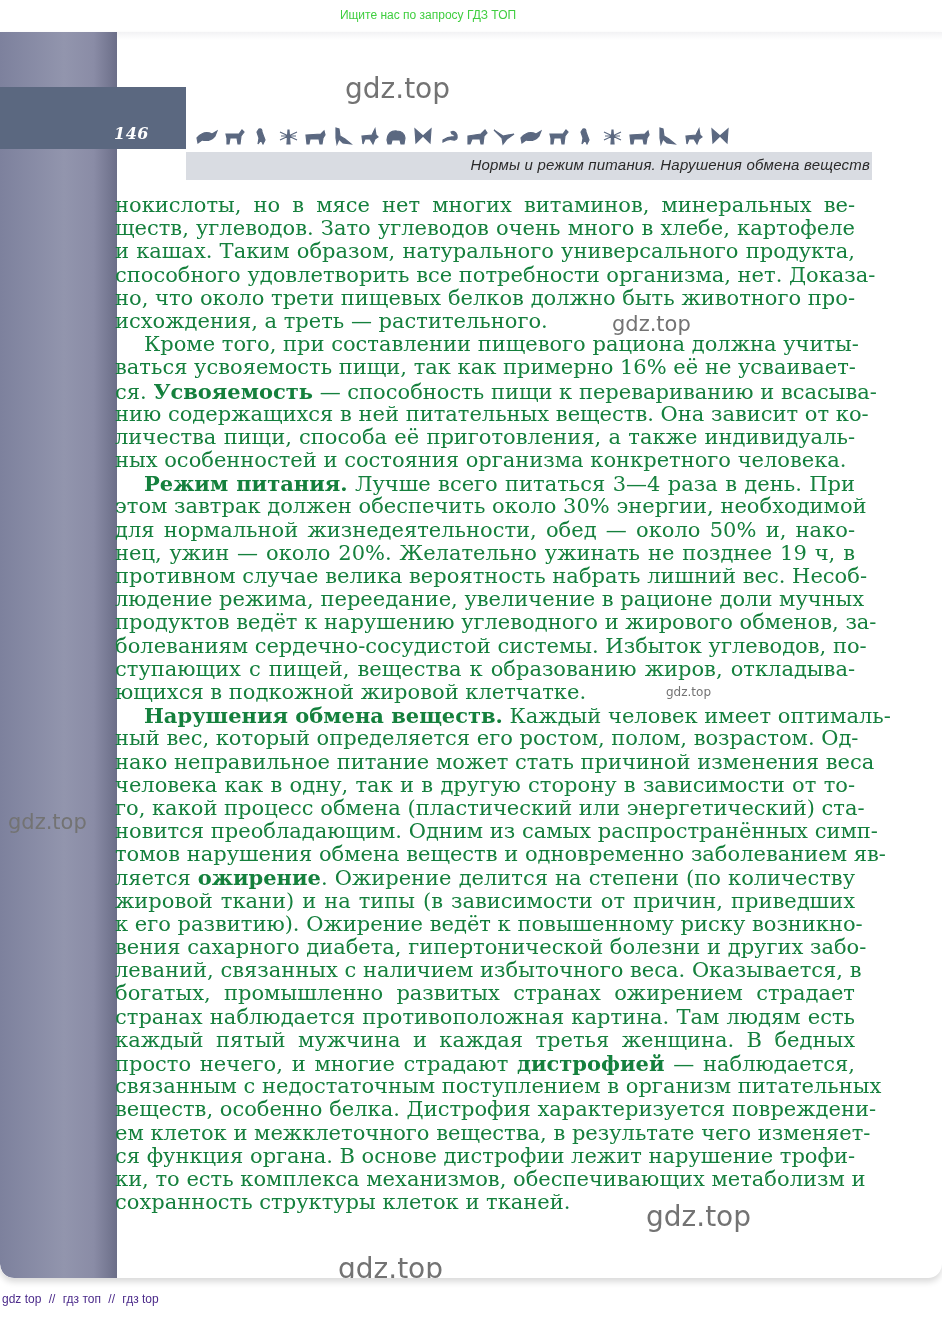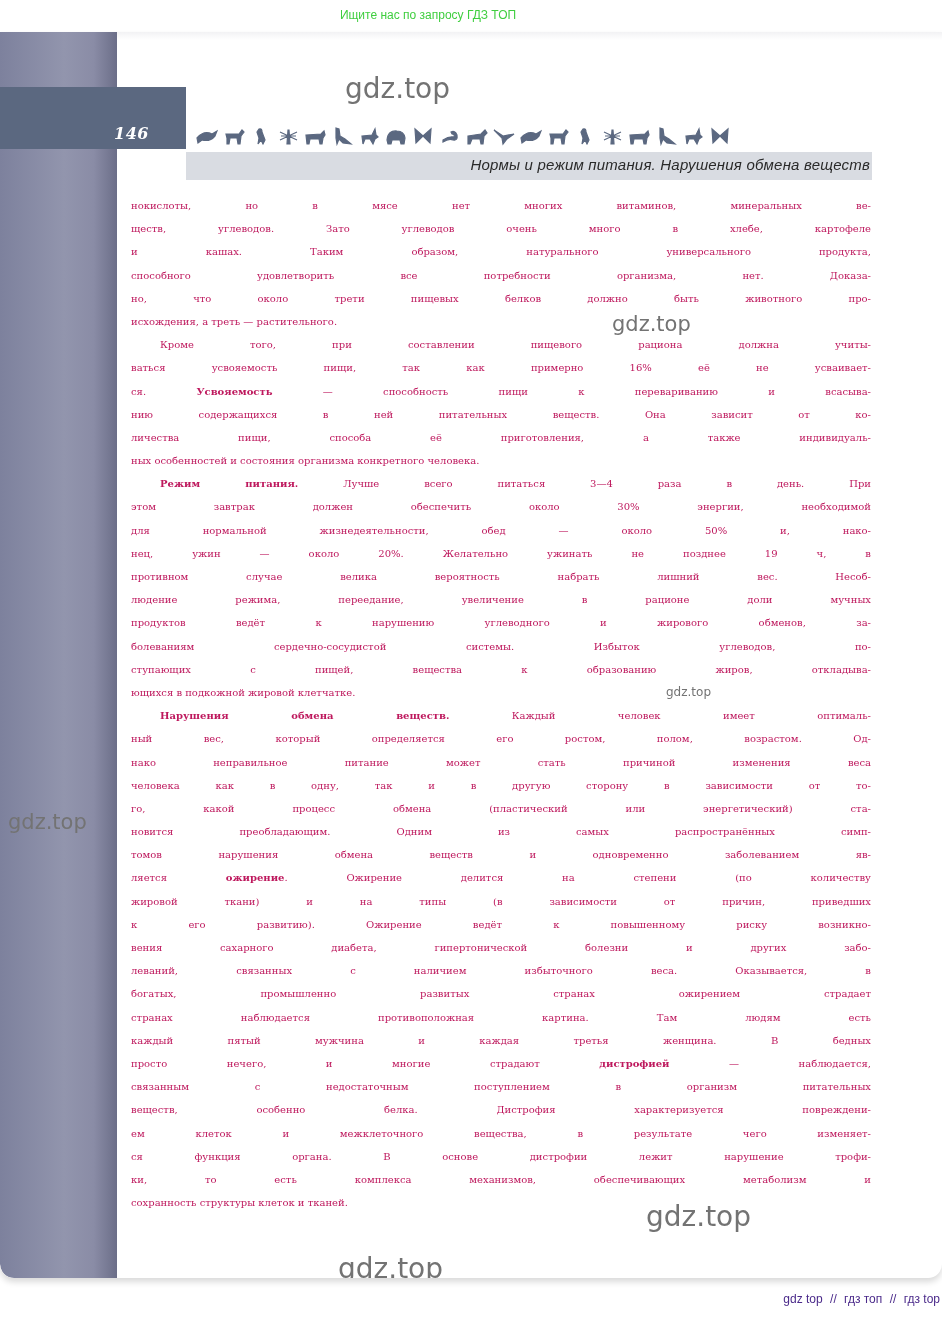--- a/index.html
+++ b/index.html
@@ -54,23 +54,23 @@
     background: #d9dce2;
   }
   .chapter-title {
     position: absolute; top: 124px; left: 186px; width: 684px;
     text-align: right;
     font-family: "Liberation Sans", sans-serif; font-style: italic;
     font-size: 15px; color: #2a2a2a; letter-spacing: 0.2px;
   }
 
   .text-body {
-    position: absolute; top: 162px; left: 131px; width: 740px;
-    font-family: "DejaVu Serif", serif; font-size: 10px;
-    line-height: 23.2px; color: #be185d;
+    position: absolute; top: 162px; left: 115px; width: 740px;
+    font-family: "DejaVu Serif", serif; font-size: 21px;
+    line-height: 23.2px; color: #15803d;
   }
   .line {
     display: block; white-space: nowrap; text-align: justify;
     text-align-last: justify; height: 23.2px; overflow: visible;
   }
   .line.last { text-align-last: left; }
   .line.indent { padding-left: 29px; }
   .b { font-weight: bold; }
 
   .wm {
@@ -78,21 +78,21 @@
     data-x: 0;
   }
   .wm-1 { top: 40px; left: 345px; font-size: 28px; }
   .wm-2 { top: 280px; left: 612px; font-size: 21px; }
   .wm-3 { top: 653px; left: 666px; font-size: 12px; }
   .wm-4 { top: 778px; left: 8px; font-size: 21px; }
   .wm-5 { top: 1168px; left: 646px; font-size: 28px; }
   .wm-6 { top: 1220px; left: 338px; font-size: 28px; }
 
   .footer {
-    position: absolute; top: 1292px; left: 0; width: 942px; text-align: right;
+    position: absolute; top: 1292px; left: 0; width: 942px; text-align: left;
     font-family: "Liberation Sans", sans-serif; font-size: 12px; color: #4b2a8a;
   }
   .footer span { margin: 0 2px; }
 </style>
 </head>
 <body>
 
 <div class="top-banner">Ищите нас по запросу ГДЗ ТОП</div>
 
 <div class="page">

